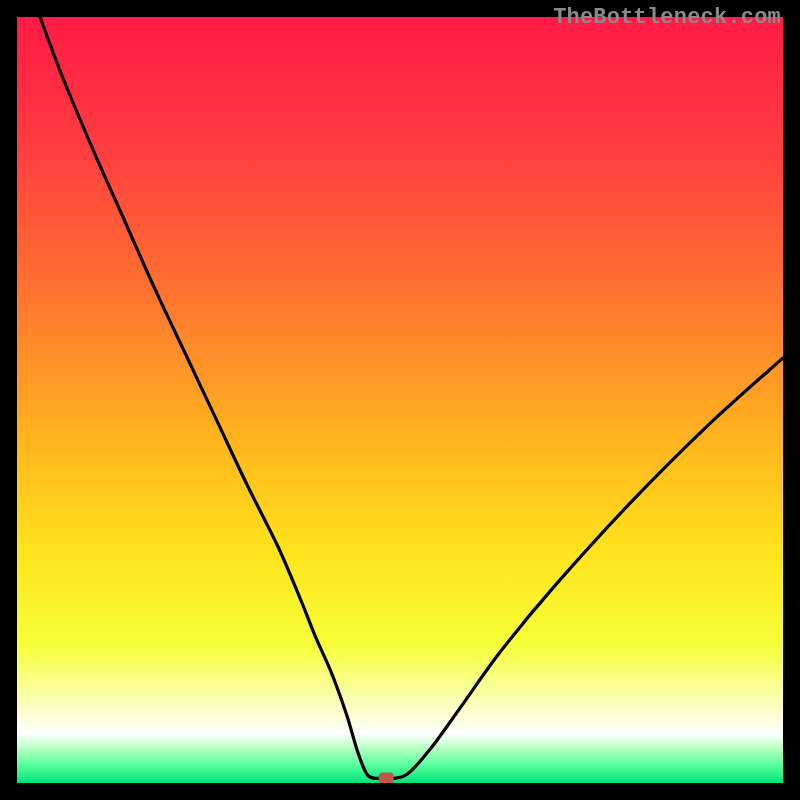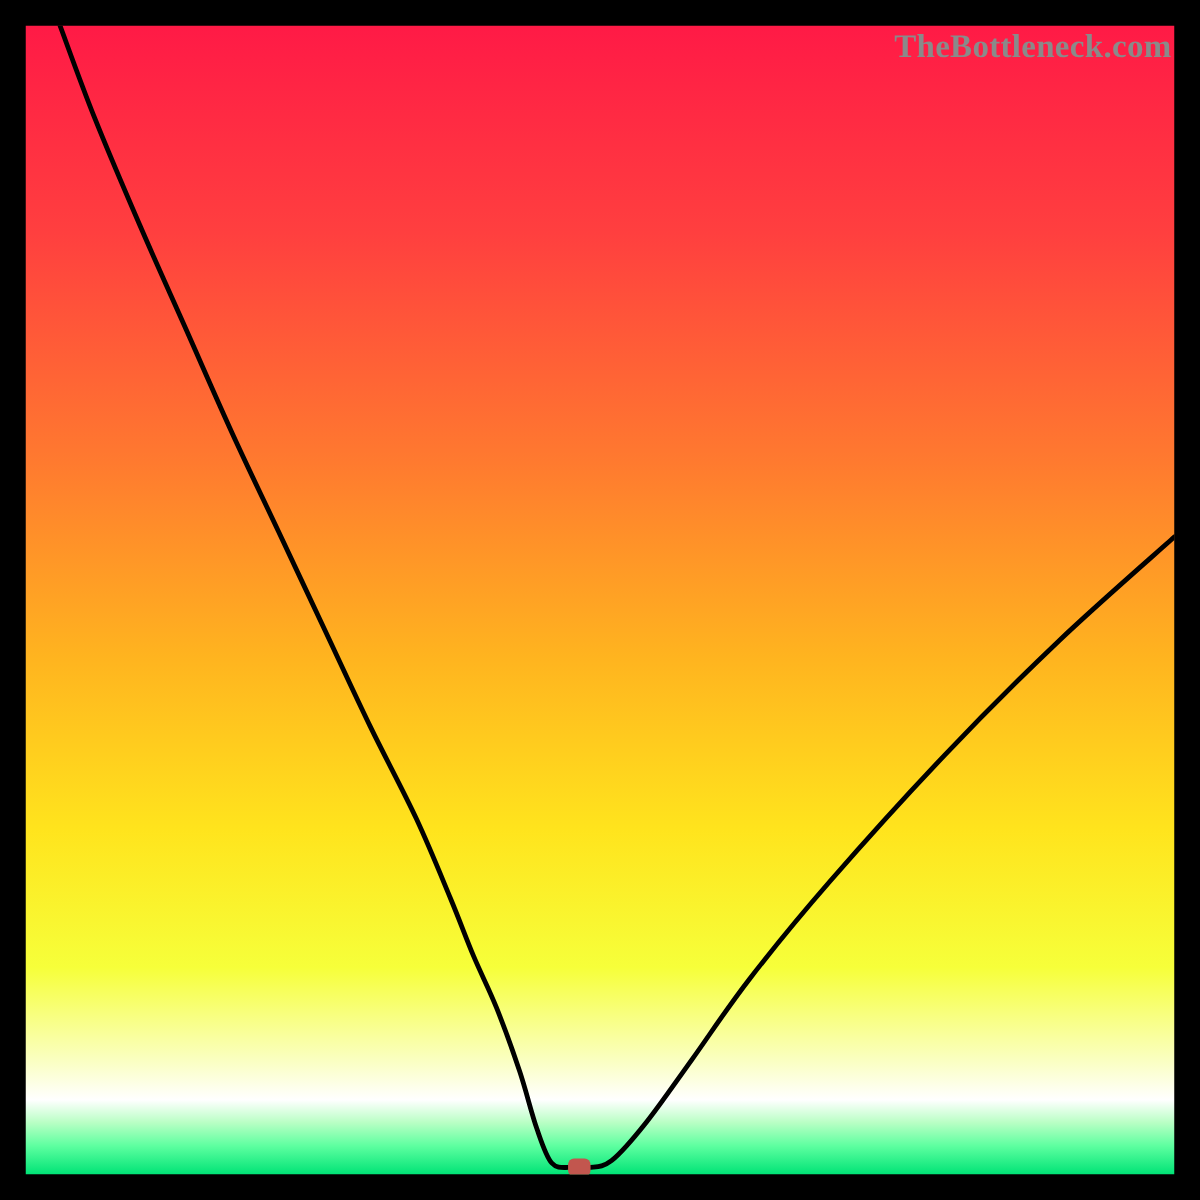--- a/index.html
+++ b/index.html
@@ -21,23 +21,23 @@
   .plot-area {
     position: absolute;
     left: 0;
     top: 0;
     width: 766px;
     height: 766px;
   }
   .watermark {
     position: absolute;
     white-space: nowrap;
-    top: 18px;
+    top: 5px;
     right: 19px;
-    font-family: Liberation Serif, serif;
+    font-family: Liberation Mono, monospace;
     font-size: 22px;
     font-weight: 600;
     color: #8a8a8a;
     letter-spacing: 0.2px;
   }
 </style>
 </head>
 <body>
 
 <div class="frame">

